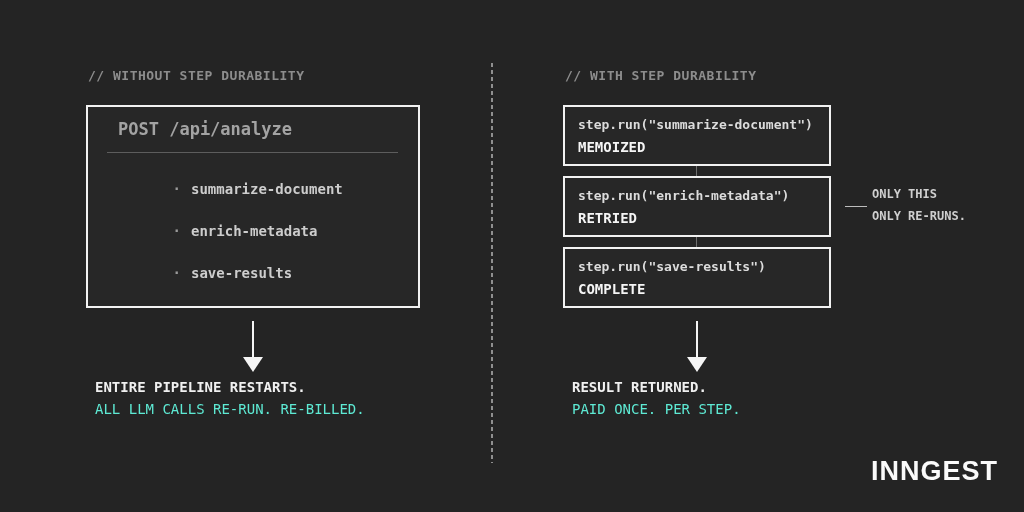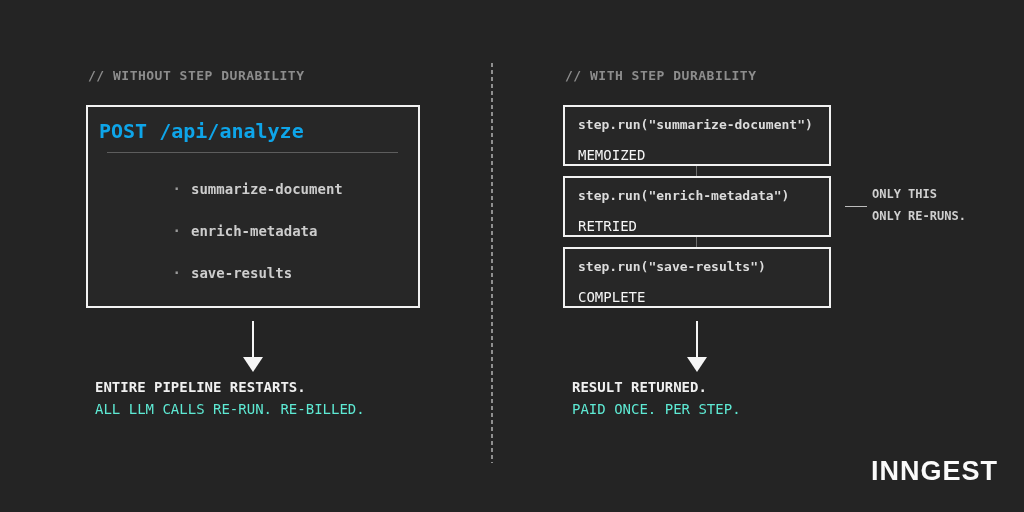--- a/index.html
+++ b/index.html
@@ -25,22 +25,22 @@
 
   
   .request-box {
     position: absolute;
     left: 86px; top: 105px;
     width: 334px; height: 203px;
     border: 2px solid #f2f2f2;
     background: #272727;
   }
   .request-box .box-title {
-    position: absolute; left: 11px; top: 12px;
-    font-size: 20px; font-weight: bold; color: #0ea5e9;
+    position: absolute; left: 30px; top: 12px;
+    font-size: 17px; font-weight: bold; color: #a3a3a3;
     white-space: pre;
   }
   .request-box .box-divider {
     position: absolute; left: 19px; right: 20px; top: 45px;
     height: 1px; background: #5d5d5d;
   }
   .request-box .step-row {
     position: absolute; left: 34px;
     font-size: 14px; font-weight: bold; color: #cdcdcd;
     white-space: pre;
@@ -62,23 +62,22 @@
   #step-box-0 { top: 105px; }
   #step-box-1 { top: 176px; }
   #step-box-2 { top: 247px; }
   .step-box .code {
     position: absolute; left: 13px; top: 10px;
     font-size: 13px; font-weight: bold; color: #dcdcdc;
     white-space: pre;
   }
   .step-box .status {
     position: absolute; left: 13px; top: 32px;
-    font-size: 14px; font-weight: normal; color: #f5f5f5;
-    white-space: pre;
-    margin-top: 8px;
+    font-size: 14px; font-weight: bold; color: #f5f5f5;
+    white-space: pre;
   }
   .box-connector {
     position: absolute; left: 696px; width: 1px; height: 11px;
     background: #6e6e6e; z-index: 1;
   }
   #connector-0 { top: 165px; }
   #connector-1 { top: 236px; }
 
   
   .annotation-line {

